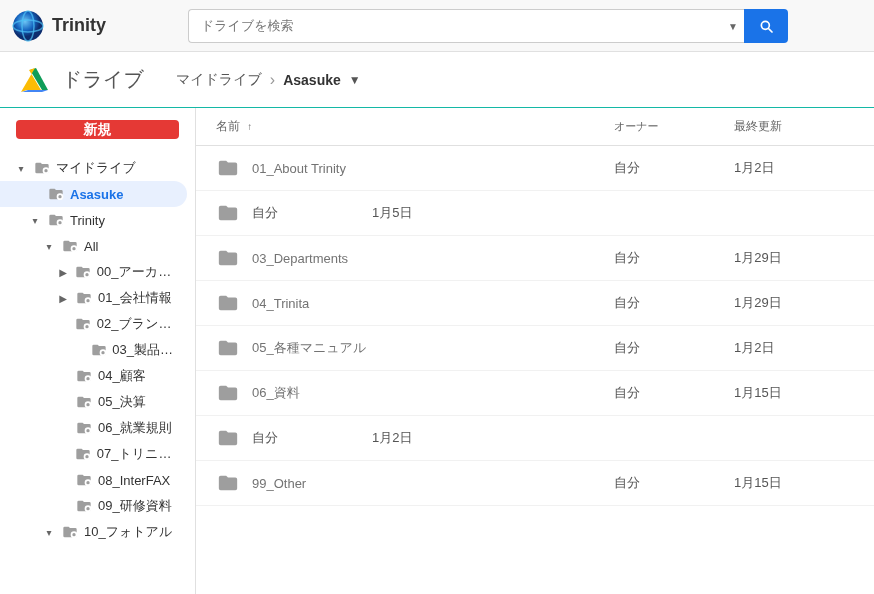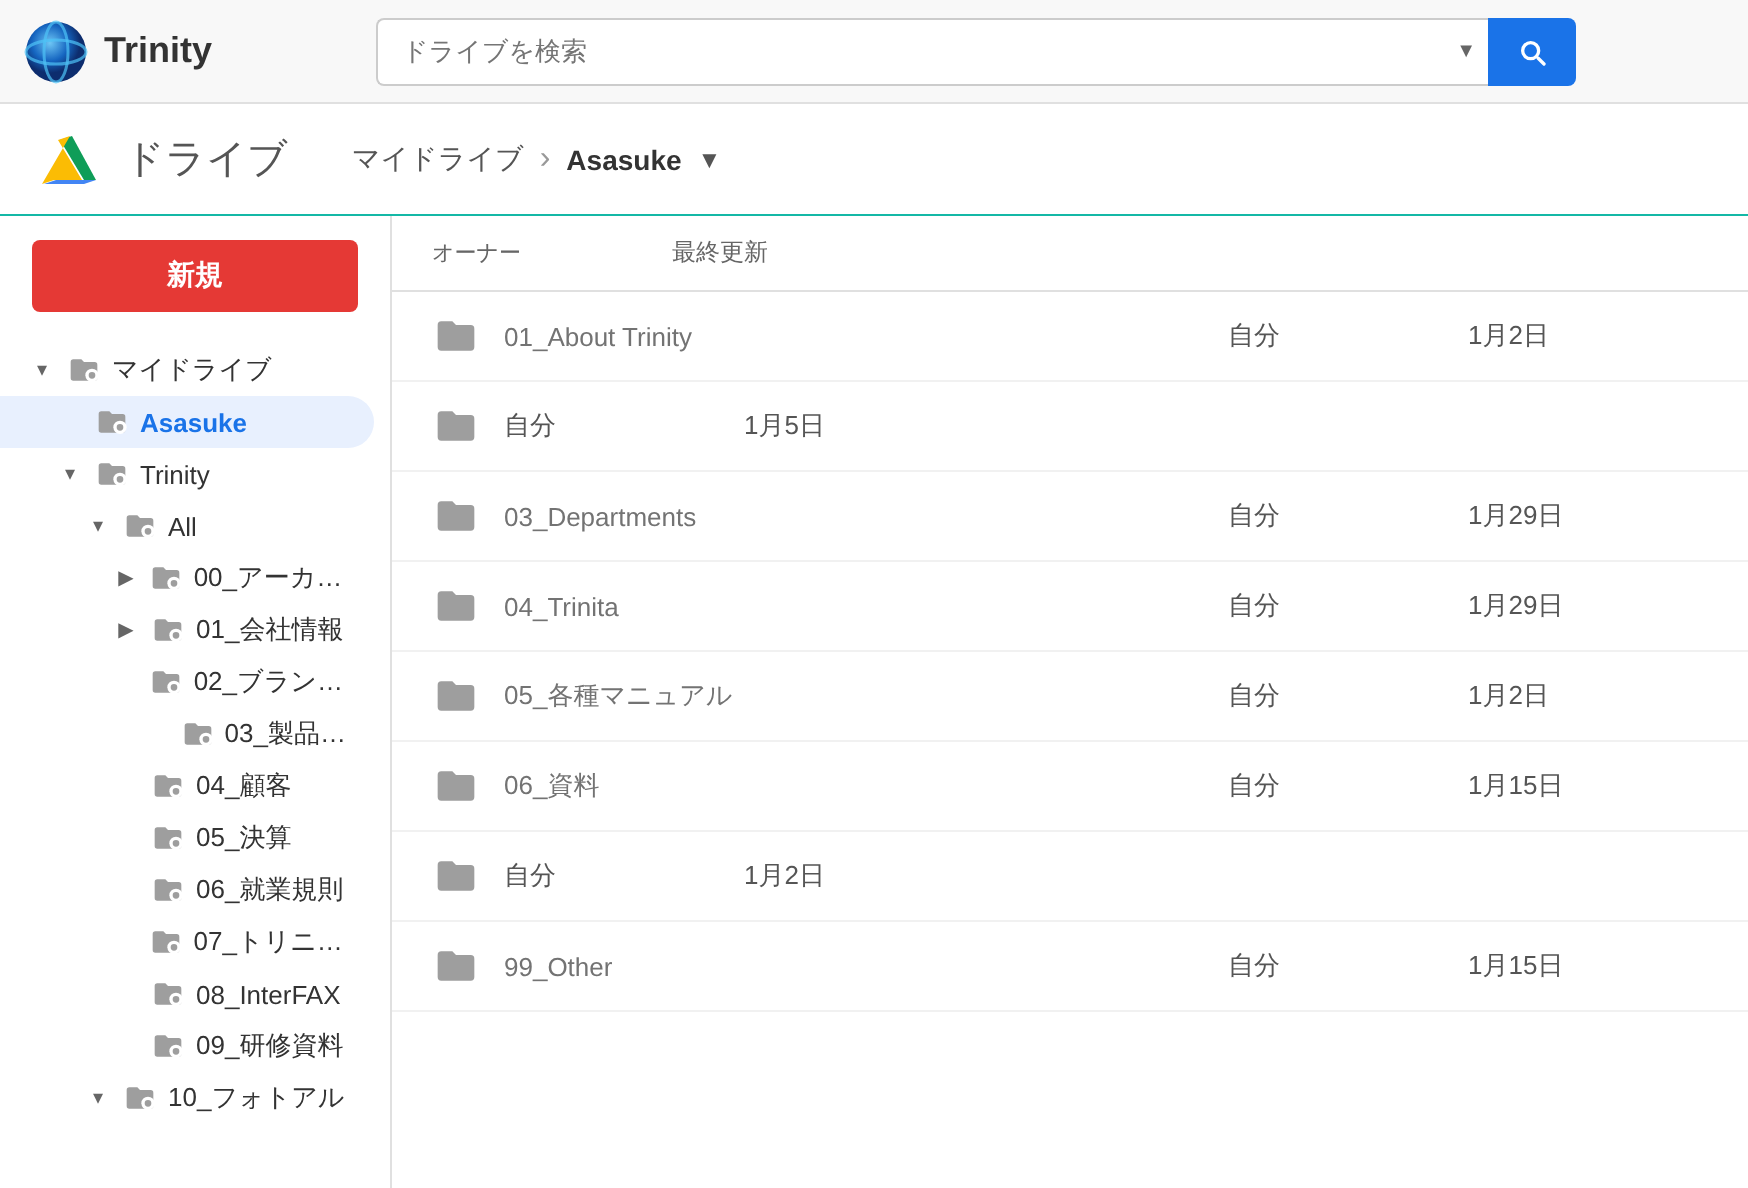--- a/index.html
+++ b/index.html
@@ -124,21 +124,21 @@
       min-width: 196px;
       border-right: 1px solid #e0e0e0;
       overflow-y: auto;
       padding: 12px 0;
     }
     #new-btn {
       display: flex;
       align-items: center;
       justify-content: center;
       margin: 0 16px 16px 16px;
-      height: 36px;
+      height: 19px;
       background: #e53935;
       color: #fff;
       border: none;
       border-radius: 4px;
       font-size: 14px;
       font-weight: 600;
       cursor: pointer;
       width: calc(100% - 32px);
     }
 
@@ -438,20 +438,24 @@
               <path d="M15.5 16a2.5 2.5 0 1 0 5 0 2.5 2.5 0 0 0-5 0z" fill="#9e9e9e"></path>
             </svg>
           </span>
           <span class="item-label">10_フォトアル</span>
         </div>
       </div>
   </div>
 
   <div id="content">
     <div id="content-header">
+      <div class="col-name">
+        <span>名前</span>
+        <span class="sort-icon">↑</span>
+      </div>
       <div class="col-owner">オーナー</div>
       <div class="col-date">最終更新</div>
     </div>
     <div id="file-list">
 
     <div class="file-row">
           <div class="file-folder-icon">
             <svg width="22" height="22" viewBox="0 0 24 24">
               <path d="M10 4H4a2 2 0 0 0-2 2v12a2 2 0 0 0 2 2h16a2 2 0 0 0 2-2V8a2 2 0 0 0-2-2h-8l-2-2z" fill="#9e9e9e"></path>
             </svg>

